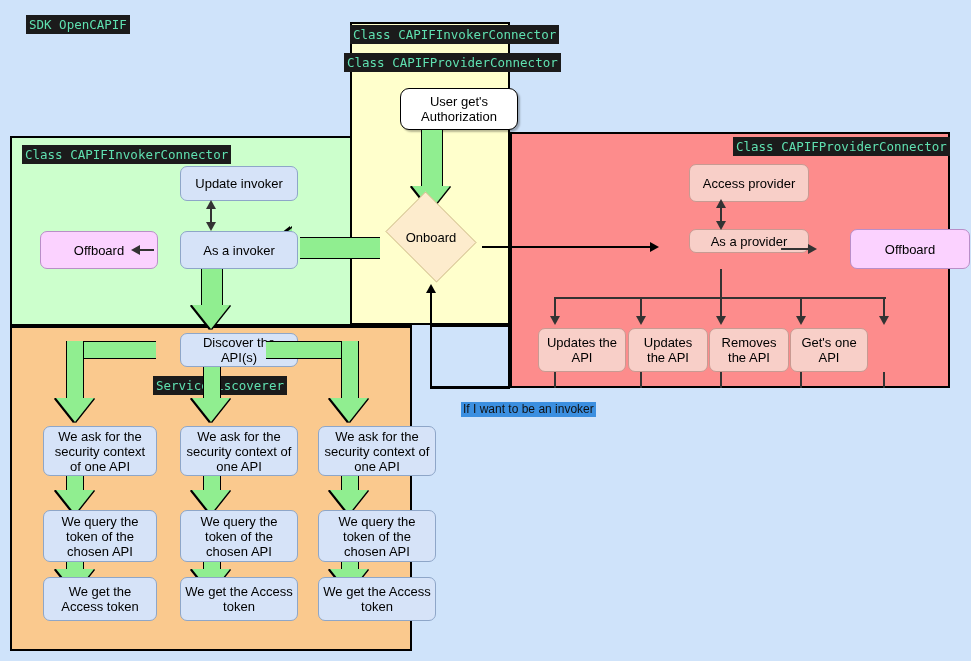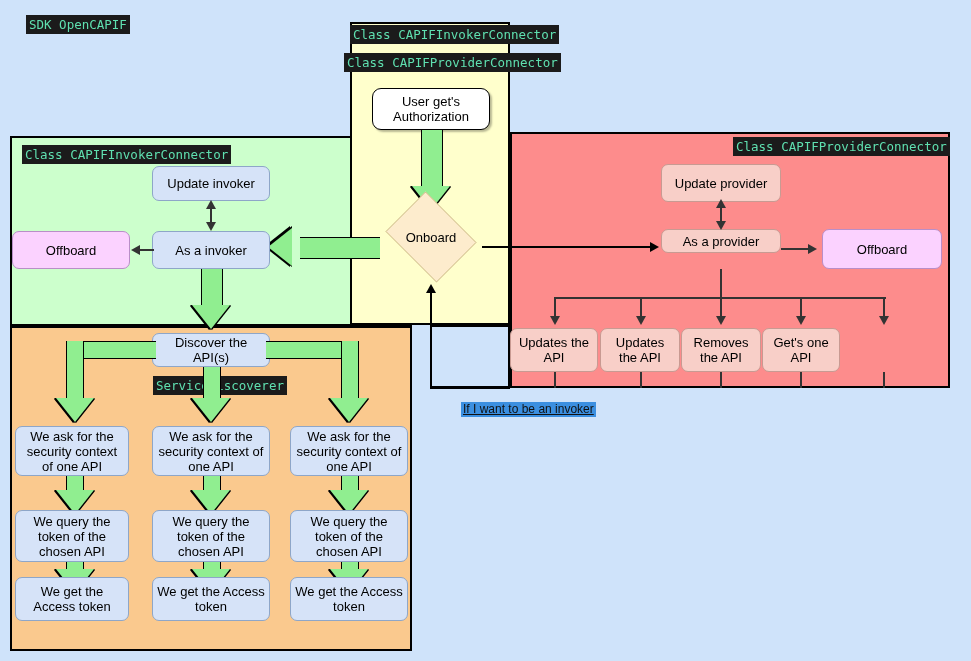--- a/index.html
+++ b/index.html
@@ -41,20 +41,21 @@
 
   
   .node{
     position:absolute;box-sizing:border-box;
     display:flex;align-items:center;justify-content:center;
     text-align:center;
     font-size:13px;line-height:15px;
     color:#000;
     border-radius:7px;
     padding:2px 4px;
+    margin-left:28px;
   }
   .node.blue {background:#d6e3f8;border:1px solid #8ea6c8;}
   .node.pink {background:#fbd2ff;border:1px solid #b98ec8;}
   .node.salmon{background:#f8cfc8;border:1px solid #c89a92;}
   .node.white{background:#ffffff;border:1.5px solid #000;border-radius:9px;
               box-shadow:2px 2px 2px rgba(0,0,0,.28);}
 
   
   #node-onboard{
     position:absolute;left:380px;top:197px;width:102px;height:80px;
@@ -93,21 +94,21 @@
   .ghead-left{
     border-top:19px solid transparent;border-bottom:19px solid transparent;
     border-right:24px solid #90ee90;
     filter:drop-shadow(-1.5px 0 0 #000) drop-shadow(0 1.5px 0 #000) drop-shadow(0 -1.5px 0 #000);
   }
 
   
   #cap-invoker{
     position:absolute;left:461px;top:402px;
     background:#3b8fe0;color:#111;
-    font-size:12px;line-height:15px;padding:0 2px;white-space:nowrap;text-decoration:underline;
+    font-size:12px;line-height:15px;padding:0 2px;white-space:nowrap;
   }
 </style>
 </head>
 <body>
 
 <div id="canvas">
 
   <div class="panel" id="panel-green"></div>
   <div class="panel" id="panel-orange"></div>
   <div class="panel" id="panel-yellow"></div>
@@ -185,21 +186,21 @@
   <div class="node blue" style="left:152px;top:577px;width:118px;height:44px;">We get the Access token</div>
 
   <div class="node blue" style="left:290px;top:426px;width:118px;height:50px;">We ask for the security context of one API</div>
   <div class="gshaft" style="left:341px;top:476px;width:16px;height:18px;"></div>
   <div class="ghead ghead-down" style="left:330px;top:490px;"></div>
   <div class="node blue" style="left:290px;top:510px;width:118px;height:52px;">We query the token of the chosen API</div>
   <div class="gshaft" style="left:341px;top:562px;width:16px;height:12px;"></div>
   <div class="ghead ghead-down" style="left:330px;top:569px;"></div>
   <div class="node blue" style="left:290px;top:577px;width:118px;height:44px;">We get the Access token</div>
 
-  <div class="node salmon" style="left:661px;top:164px;width:120px;height:38px;">Update provider</div>
+  <div class="node salmon" style="left:661px;top:164px;width:120px;height:38px;">Access provider</div>
   <div class="node salmon" style="left:661px;top:229px;width:120px;height:24px;">As a provider</div>
   <div class="node pink" style="left:822px;top:229px;width:120px;height:40px;">Offboard</div>
 
   <div class="ln" style="left:719.8px;top:207px;width:2.4px;height:18px;"></div>
   <div class="arrowhead ah-up" style="left:716px;top:199px;"></div>
   <div class="arrowhead ah-down" style="left:716px;top:221px;"></div>
 
   <div class="ln" style="left:781px;top:247.8px;width:28px;height:2.2px;"></div>
   <div class="arrowhead ah-right" style="left:808px;top:244px;"></div>
 

